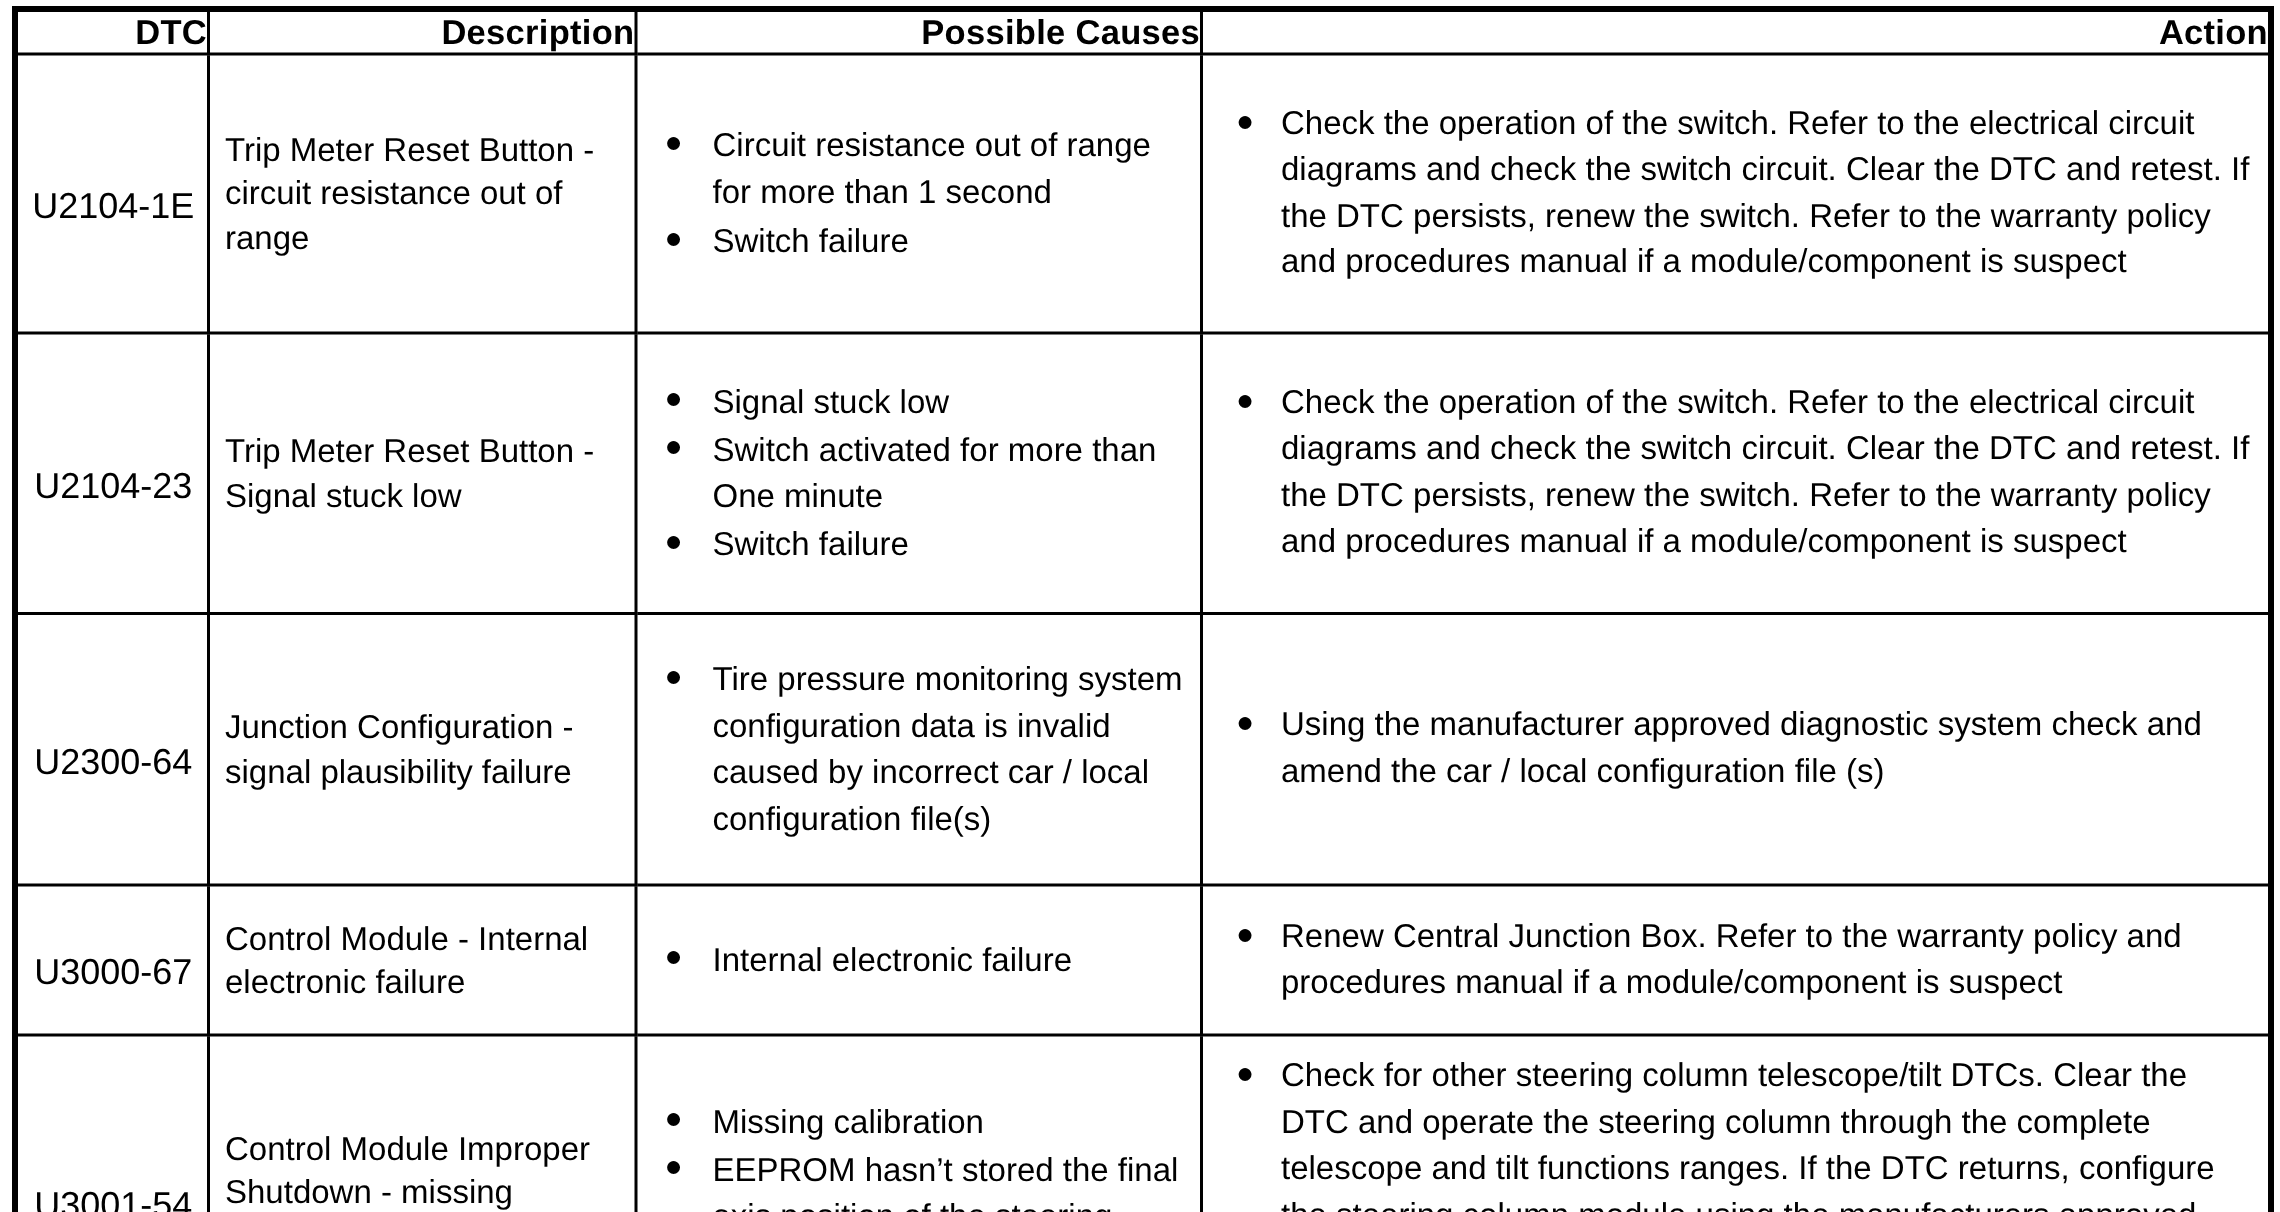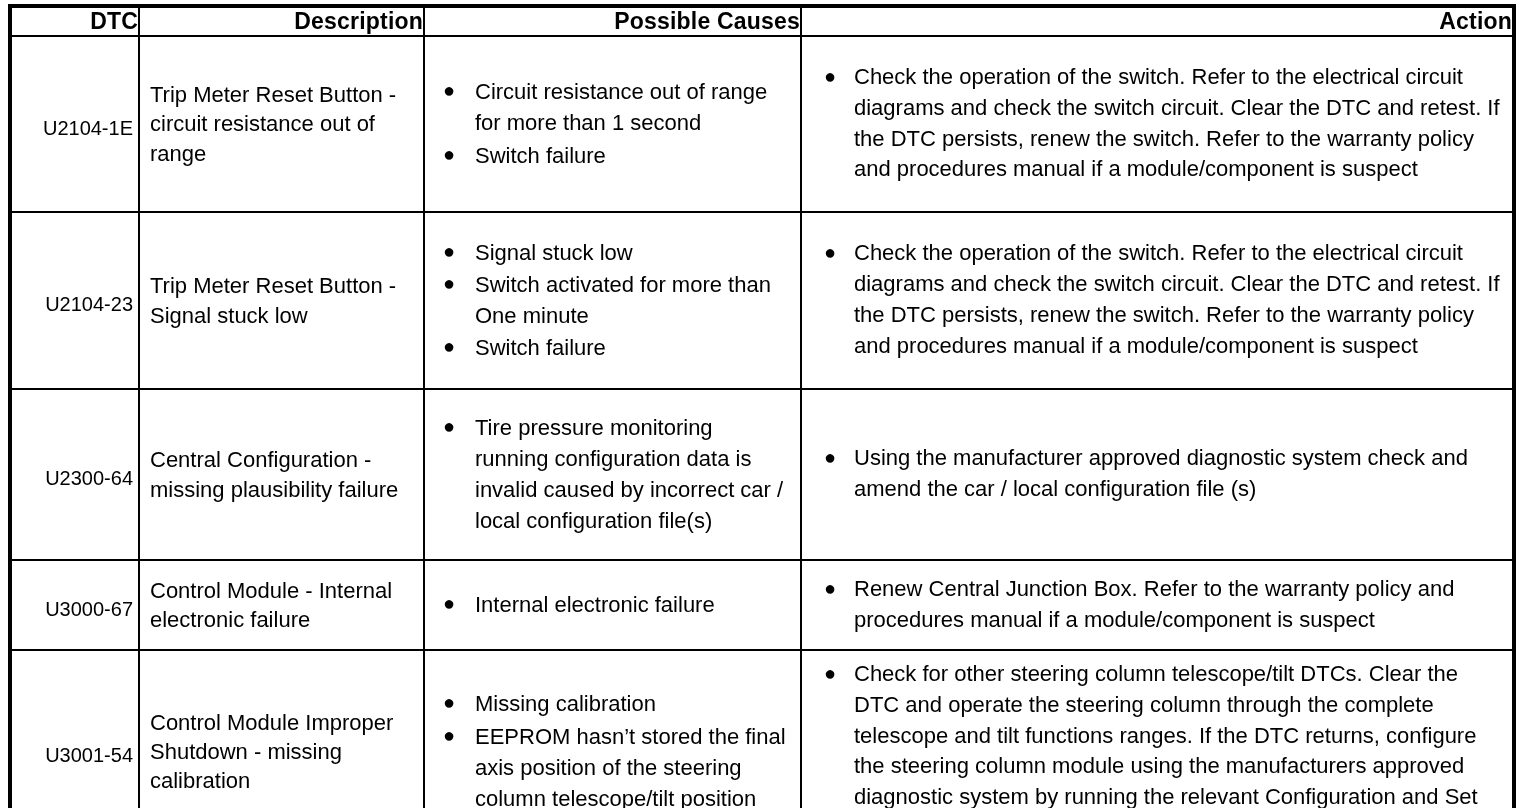--- a/index.html
+++ b/index.html
@@ -38,23 +38,23 @@
   thead th {
     font-size: 23px;
     font-weight: bold;
     text-align: right;
     padding: 6px 4px 8px 4px;
     letter-spacing: 0.2px;
     border-bottom: 4px solid #000;
   }
 
   td.cell-dtc {
-    font-size: 20px;
-    text-align: right;
-    padding: 12px 5px 4px 6px;
+    font-size: 24px;
+    text-align: center;
+    padding: 22px 5px 4px 6px;
     white-space: nowrap;
   }
 
   td.cell-desc {
     font-size: 22px;
     padding: 4px 0 4px 10px;
     line-height: 1.32;
   }
 
   td.cell-list {
@@ -145,24 +145,24 @@
       </td>
       <td class="cell-action">
         <ul class="blist">
           <li><span class="bullet">●</span><span>Check the operation of the switch. Refer to the electrical circuit diagrams and check the switch circuit. Clear the DTC and retest. If the DTC persists, renew the switch. Refer to the warranty policy and procedures manual if a module/component is suspect</span></li>
         </ul>
       </td>
     </tr>
 
     <tr class="r3">
       <td class="cell-dtc">U2300-64</td>
-      <td class="cell-desc">Central Configuration - missing plausibility failure</td>
-      <td class="cell-list">
-        <ul class="blist">
-          <li><span class="bullet">●</span><span>Tire pressure monitoring running configuration data is invalid caused by incorrect car / local configuration file(s)</span></li>
+      <td class="cell-desc">Junction Configuration - signal plausibility failure</td>
+      <td class="cell-list">
+        <ul class="blist">
+          <li><span class="bullet">●</span><span>Tire pressure monitoring system configuration data is invalid caused by incorrect car / local configuration file(s)</span></li>
         </ul>
       </td>
       <td class="cell-action">
         <ul class="blist">
           <li><span class="bullet">●</span><span>Using the manufacturer approved diagnostic system check and amend the car / local configuration file (s)</span></li>
         </ul>
       </td>
     </tr>
 
     <tr class="r4">

